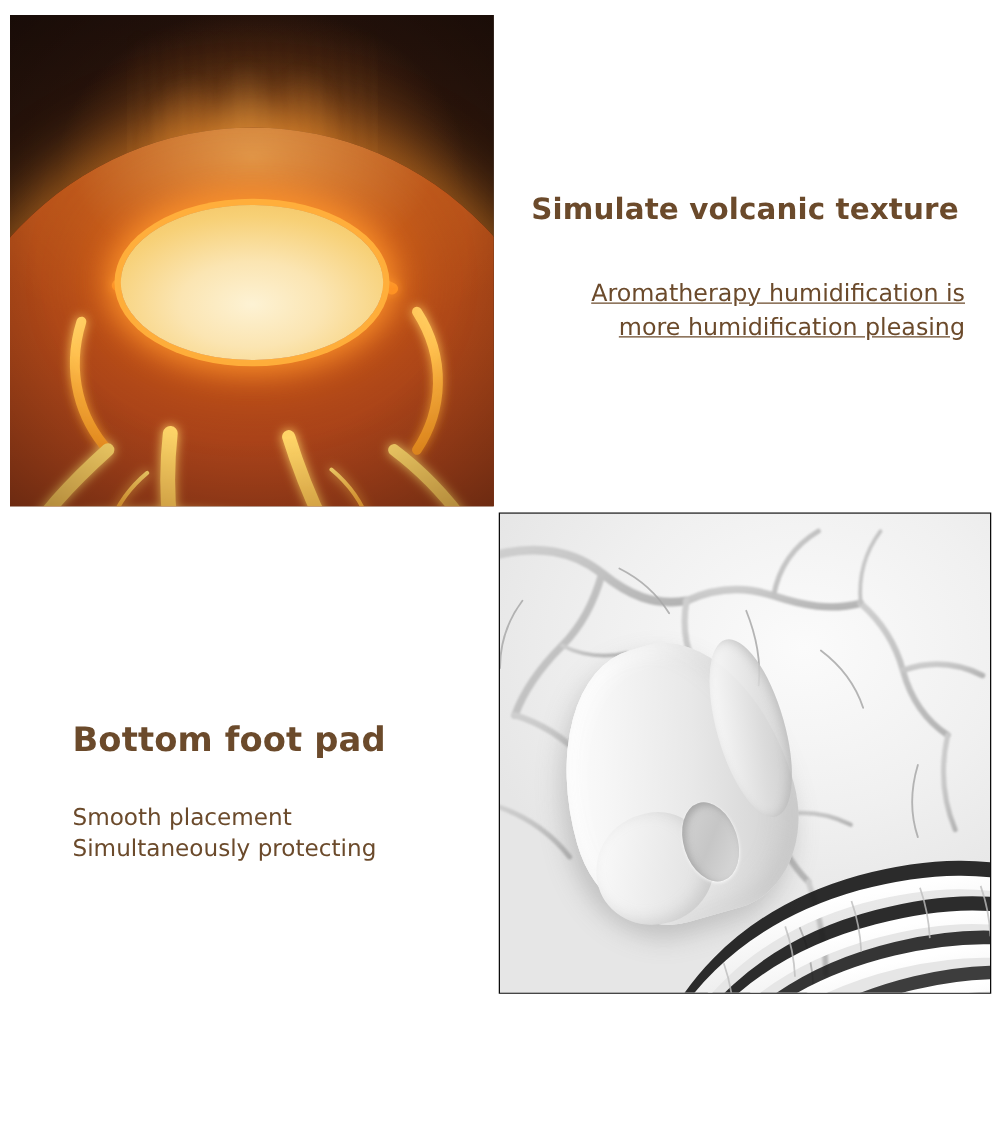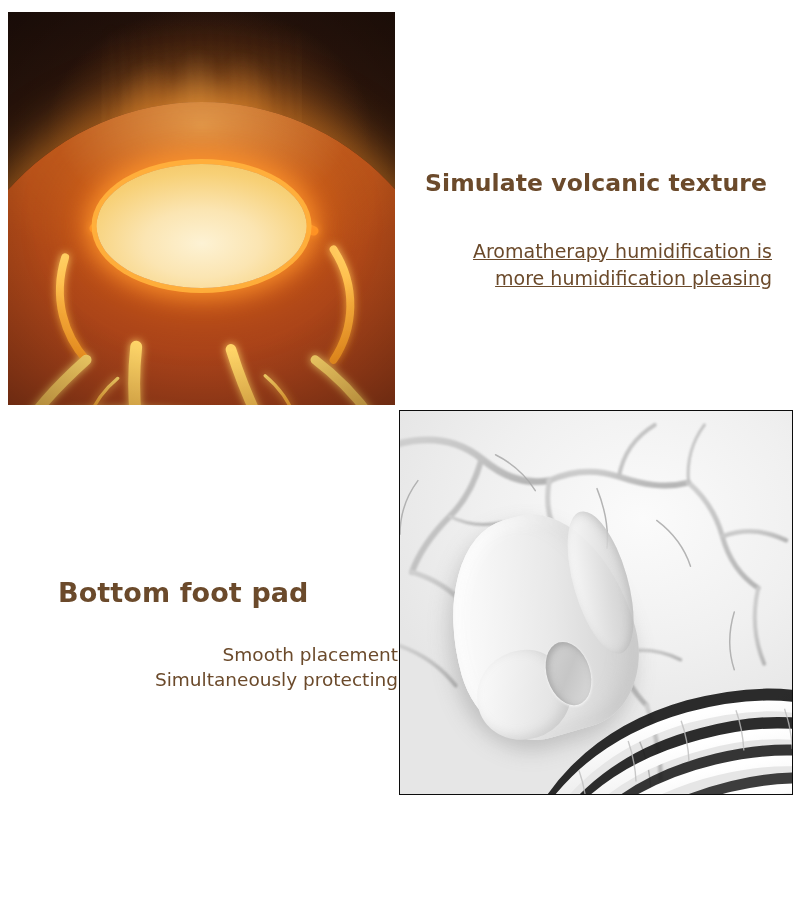--- a/index.html
+++ b/index.html
@@ -195,21 +195,21 @@
     width: 84%;
     height: 46%;
     transform: rotate(-11deg);
     overflow: hidden;
   }
 
   
   .txt-volcano {
     position: absolute;
     left: 420px;
-    top: 168px;
+    top: 152px;
     width: 352px;
     text-align: right;
   }
   .txt-volcano .headline {
     font-size: 23.5px;
     font-weight: 600;
     color: #6b4a2b;
     letter-spacing: 0.1px;
     line-height: 1.3;
     margin: 0;
@@ -241,21 +241,20 @@
     letter-spacing: 0.1px;
     line-height: 1.25;
   }
   .txt-footpad .sub {
     margin: 0;
     padding-top: 32px;
     font-size: 18.5px;
     font-weight: 400;
     color: #6b4a2b;
     line-height: 1.37;
-    text-align: right;
   }
   .txt-footpad .sub span { display: block; }
 </style>
 </head>
 <body>
 
 <div class="page">
 
   <div class="photo-volcano">
     <div class="vol-bg"></div>

